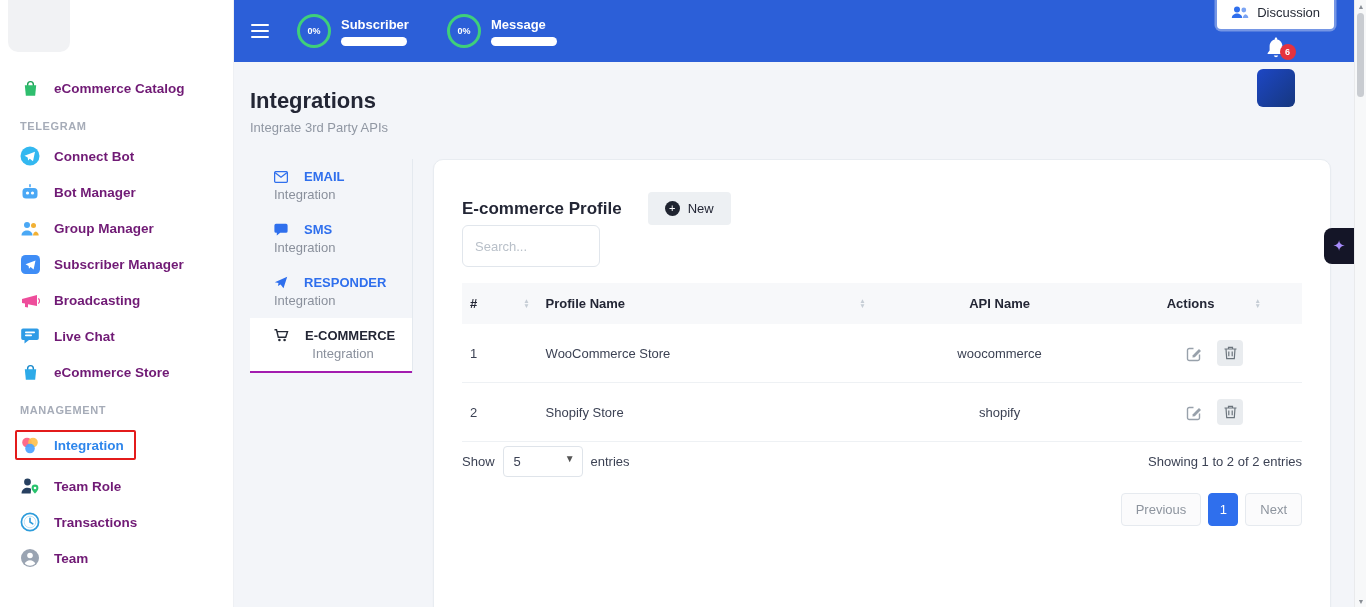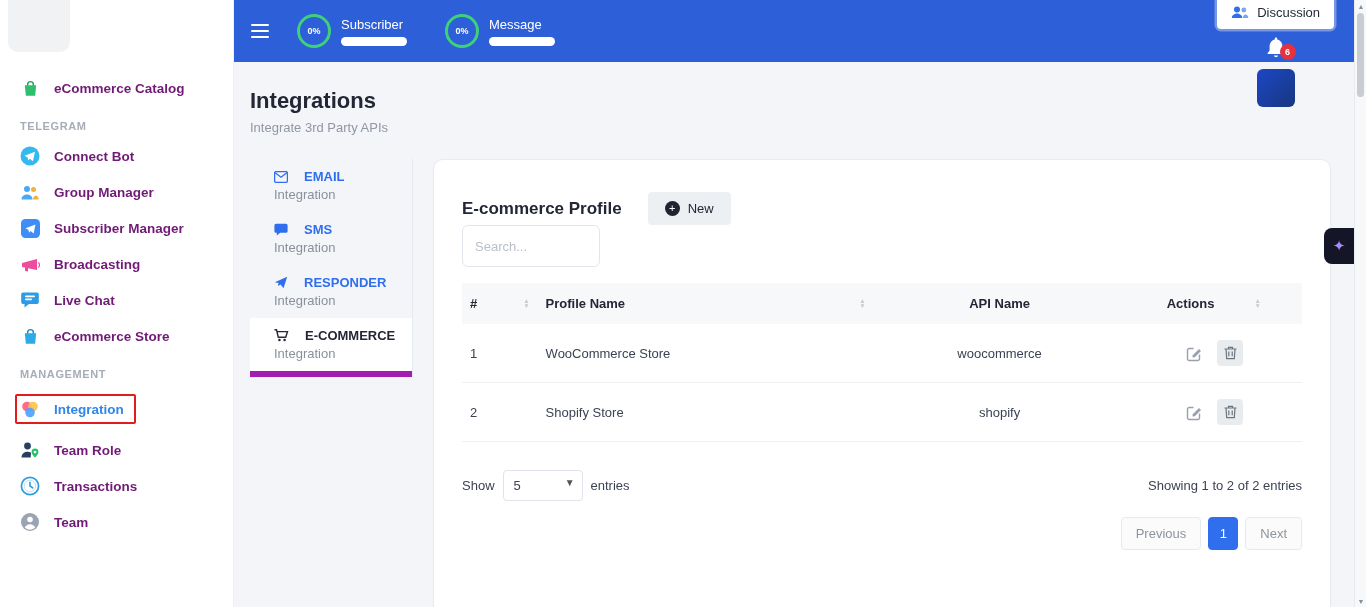--- a/index.html
+++ b/index.html
@@ -18,39 +18,39 @@
   .hl-box { display:inline-flex; align-items:center; gap:14px; border:2px solid #e31b1b; padding:3px 10px 3px 3px; border-radius:2px; margin-left:-5px; }
   .side-item.active .lbl { color:#2f86eb; font-weight:700; }
 
   
   .navbar { position:absolute; left:233px; top:0; right:12px; height:62px; background:#2c5fd8; z-index:2; display:flex; align-items:center; padding:0 20px 0 18px; }
   .hamburger { width:20px; display:flex; flex-direction:column; gap:4px; cursor:pointer; margin-right:26px; }
   .hamburger span { display:block; width:18px; height:2px; background:#fff; border-radius:1px; }
   .stat { display:flex; align-items:center; gap:10px; margin-right:38px; }
   .ring { width:34px; height:34px; border-radius:50%; border:3px solid #3fd07a; display:flex; align-items:center; justify-content:center; font-size:9px; font-weight:700; color:#fff; }
   .stat-col { display:flex; flex-direction:column; }
-  .stat-label { color:#fff; font-size:13px; font-weight:400; }
+  .stat-label { color:#fff; font-size:13px; font-weight:700; }
   .stat-bar { width:66px; height:9px; background:#fff; border-radius:5px; margin-top:5px; }
   .nav-right { margin-left:auto; display:flex; align-items:center; gap:6px;flex-direction:column; }
   .nav-btn { display:flex; align-items:center; gap:8px; background:#fff; border:none; border-radius:4px; height:34px; padding:0 14px; font-size:13px; color:#252a36; font-weight:500; cursor:pointer; box-shadow:0 0 0 2.5px rgba(255,255,255,.35); font-family:"Liberation Sans",sans-serif; }
   .bell-wrap { position:relative; margin:0 10px; cursor:pointer; }
   .badge { position:absolute; right:-9px; top:9px; min-width:16px; height:16px; border-radius:8px; background:#e5323e; color:#fff; font-size:9px; font-weight:700; display:flex; align-items:center; justify-content:center; padding:0 3px; }
   .avatar { width:38px; height:38px; border-radius:6px; background:linear-gradient(135deg,#1d47c5,#16377f); cursor:pointer; }
 
   
   .main { position:absolute; left:233px; top:62px; right:12px; bottom:0; background:#f3f5f9; padding:26px 0 0 17px; overflow:hidden; }
   .page-title { font-size:22px; font-weight:700; color:#232635; }
   .page-subtitle { font-size:13px; color:#9097a3; margin-top:6px; }
   .content-row { display:flex; align-items:flex-start; margin-top:24px; }
 
   .int-tabs { width:163px; border-right:1px solid #e4e9ef; flex:0 0 163px; }
   .int-tab { padding:10px 0 10px 24px; cursor:pointer; }
   .int-tab .t1 { display:flex; align-items:center; gap:16px; font-size:13px; font-weight:700; color:#2f6fed; }
   .int-tab .t2 { font-size:13px; color:#8a909c; margin-top:3px; }
-  .int-tab.active { background:#fff; border-bottom:6px solid #a21caf; }
+  .int-tab.active { background:#fff; border-bottom:2px solid #a21caf;text-align:center; }
   .int-tab.active .t1 { color:#232635; }
 
   .card { flex:1; margin-left:20px; margin-right:23px; background:#fff; border:1px solid #e8ecf1; border-radius:10px; min-height:470px; padding:32px 28px; box-shadow:0 1px 2px rgba(16,24,40,.04); }
   .card-head { display:flex; align-items:center; gap:26px; }
   .card-title { font-size:17px; font-weight:700; color:#232635; }
   .new-btn { display:flex; align-items:center; gap:8px; background:#edf0f3; border:none; border-radius:4px; padding:9px 17px; font-size:13px; color:#232635; cursor:pointer; font-family:"Liberation Sans",sans-serif; }
   .plus-ic { width:15px; height:15px; border-radius:50%; background:#1f2430; color:#fff; font-size:11px; line-height:15px; text-align:center; display:inline-block; }
   .search-input { width:138px; height:42px; border:1px solid #e1e6ec; border-radius:6px; padding:0 12px; font-size:13px; color:#333; font-family:"Liberation Sans",sans-serif; outline:none; display:block; }
   .search-input::placeholder { color:#b9c0c9; }
 
@@ -60,21 +60,21 @@
   table.data th.c-api, table.data td.c-api { text-align:center; }
   table.data th.c-act .th-in { justify-content:center; gap:40px; }
   table.data td { font-size:13px; color:#3c4254; padding:16px 8px; border-bottom:1px solid #eef1f4; }
   .col-num { width:9%; } .col-prof { width:40%; } .col-api { width:30%; } .col-act { width:21%; }
   .sort { display:inline-flex; flex-direction:column; line-height:.75; font-size:6.5px; color:#c6cdd5; font-style:normal; }
   .act-cell { text-align:center; }
   .act-wrap { display:inline-flex; align-items:center; gap:12px; }
   .icon-btn { background:transparent; border:none; cursor:pointer; padding:2px; display:inline-flex; align-items:center; justify-content:center; }
   .icon-btn.boxed { width:26px; height:26px; background:#e9ecef; border-radius:4px; }
 
-  .table-footer { display:flex; align-items:center; justify-content:space-between; margin-top:28px; }
+  .table-footer { display:flex; align-items:center; justify-content:space-between; margin-top:4px; }
   .show-group { display:flex; align-items:center; gap:8px; font-size:13px; color:#3c4254; }
   .sel-wrap { position:relative; }
   .sel-wrap select { width:80px; height:31px; border:1px solid #dfe4ea; border-radius:4px; background:#fff; font-size:13px; color:#3c4254; padding:0 22px 0 10px; appearance:none; -webkit-appearance:none; font-family:"Liberation Sans",sans-serif; }
   .sel-wrap .chev { position:absolute; right:8px; top:7px; font-size:10px; color:#555; pointer-events:none; }
   .showing-text { font-size:13px; color:#3c4254; }
   .pagination { display:flex; justify-content:flex-end; gap:7px; margin-top:16px; }
   .page-btn { background:#fbfbfc; border:1px solid #e6eaef; border-radius:4px; padding:8px 14px; font-size:13px; color:#8d949e; cursor:pointer; font-family:"Liberation Sans",sans-serif; }
   .page-btn.current { background:#2f6fed; border-color:#2f6fed; color:#fff; width:30px; padding:8px 0; text-align:center; }
 
   
@@ -107,20 +107,31 @@
       <div class="side-section">TELEGRAM</div>
 
       <div class="side-item">
         <span class="icn">
           <svg width="20" height="20" viewBox="0 0 20 20">
               <circle cx="10" cy="10" r="9.5" fill="#33b8f0"></circle>
               <path d="M4.5 9.8l10.5-4-2 9.5-3.2-2.6-1.7 1.8-.4-2.9z" fill="#fff"></path>
             </svg>
         </span>
         <span class="lbl">Connect Bot</span>
+      </div>
+      <div class="side-item">
+        <span class="icn">
+          <svg width="20" height="18" viewBox="0 0 20 18">
+              <rect x="2.5" y="5" width="15" height="10.5" rx="3.5" fill="#4aa8f5"></rect>
+              <circle cx="7.5" cy="10" r="1.6" fill="#fff"></circle>
+              <circle cx="12.5" cy="10" r="1.6" fill="#fff"></circle>
+              <rect x="9.2" y="1" width="1.6" height="3.4" rx=".8" fill="#4aa8f5"></rect>
+            </svg>
+        </span>
+        <span class="lbl">Bot Manager</span>
       </div>
       <div class="side-item">
         <span class="icn">
           <svg width="20" height="17" viewBox="0 0 20 17">
               <circle cx="7" cy="5" r="3" fill="#4aa8f5"></circle>
               <circle cx="13.5" cy="5.5" r="2.5" fill="#f2b134"></circle>
               <path d="M1.5 15.5c0-3.2 2.7-5 5.5-5s5.5 1.8 5.5 5z" fill="#4aa8f5"></path>
               <path d="M13 15.5c0-2 1.4-3.8 2.8-4 1.7.4 2.9 2 2.9 4z" fill="#f2b134"></path>
             </svg>
         </span>

